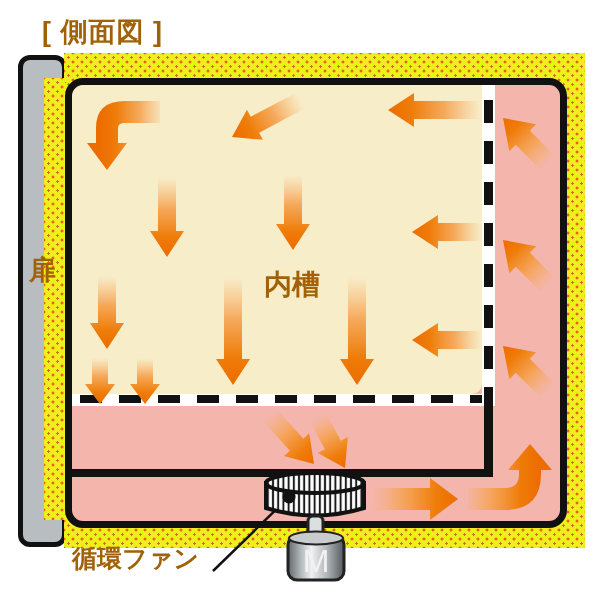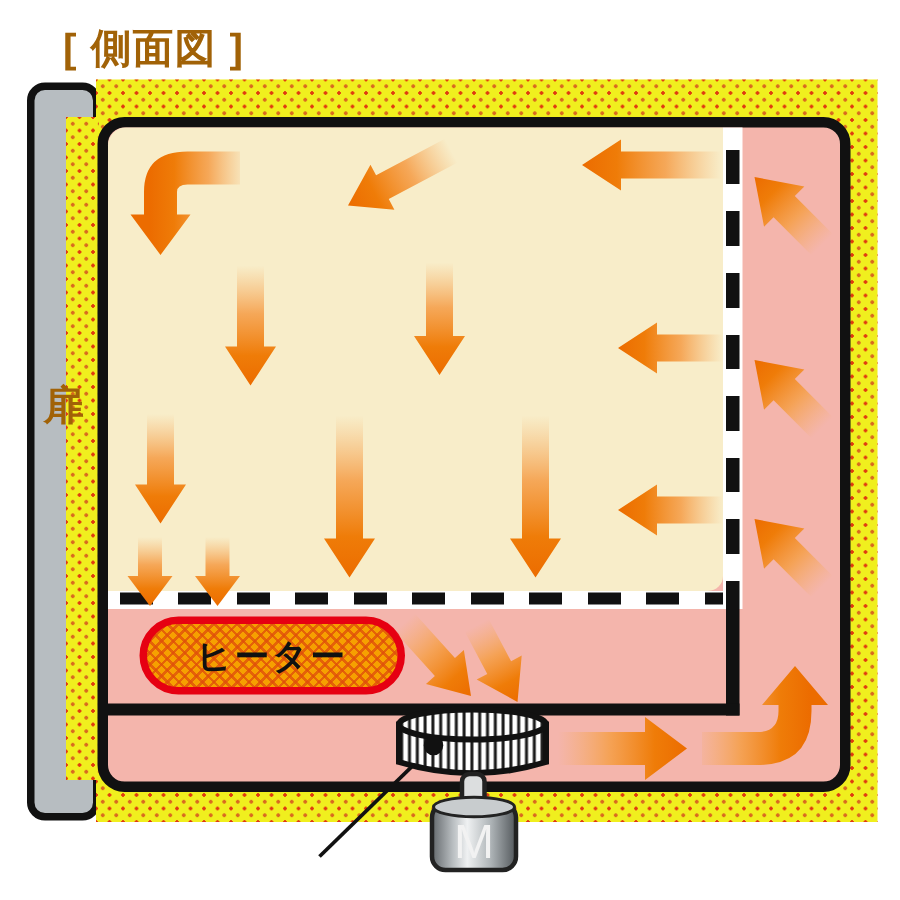--- a/index.html
+++ b/index.html
@@ -73,23 +73,20 @@
 
   <div class="abs wstrip" style="left:482px;top:85px;width:13px;height:321px;"></div>
   <div class="abs wstrip" style="left:72px;top:394px;width:410px;height:12px;"></div>
 
   <div class="abs dashV" style="left:484px;top:100px;width:9px;height:294px;"></div>
   <div class="abs dashH" style="left:80px;top:395px;width:402px;height:8px;"></div>
 
   <div class="abs wall" style="left:484px;top:394px;width:9px;height:83px;"></div>
   <div class="abs wall" style="left:72px;top:469px;width:421px;height:8px;"></div>
 
-  <div id="heater" class="abs">
-    <span>ヒーター</span>
-  </div>
 
   <svg id="overlay" class="abs" viewBox="0 0 600 600">
     <defs>
       <linearGradient id="ag" x1="0" y1="0" x2="1" y2="0">
         <stop offset="0" stop-color="#F6AE62" stop-opacity="0"></stop>
         <stop offset="0.4" stop-color="#F5A04C" stop-opacity="0.9"></stop>
         <stop offset="0.75" stop-color="#EF7C08" stop-opacity="1"></stop>
         <stop offset="1" stop-color="#EC6C00"></stop>
       </linearGradient>
       <linearGradient id="eg1" gradientUnits="userSpaceOnUse" x1="165" y1="0" x2="100" y2="0">
@@ -185,14 +182,16 @@
     <rect x="308" y="516" width="15" height="26" rx="5" fill="#DCDEDF" stroke="#222" stroke-width="3"></rect>
     <g>
       <rect x="288" y="536" width="56" height="44" rx="9" fill="url(#mg)" stroke="#222" stroke-width="3"></rect>
       <ellipse cx="316" cy="538" rx="27" ry="6.5" fill="#C8CCCE" stroke="#222" stroke-width="2"></ellipse>
       <text x="316" y="572" text-anchor="middle" font-size="32" fill="#F2F2F2" font-family="Liberation Sans, DejaVu Sans, sans-serif">M</text>
     </g>
   </svg>
 
   <div id="title" class="lbl">[ 側面図 ]</div>
   <div id="doorlbl" class="lbl">扉</div>
+  <div id="chamberlbl" class="lbl">内槽</div>
+  <div id="fanlbl" class="lbl">循環ファン</div>
 
 </div>
 
 </body></html>

